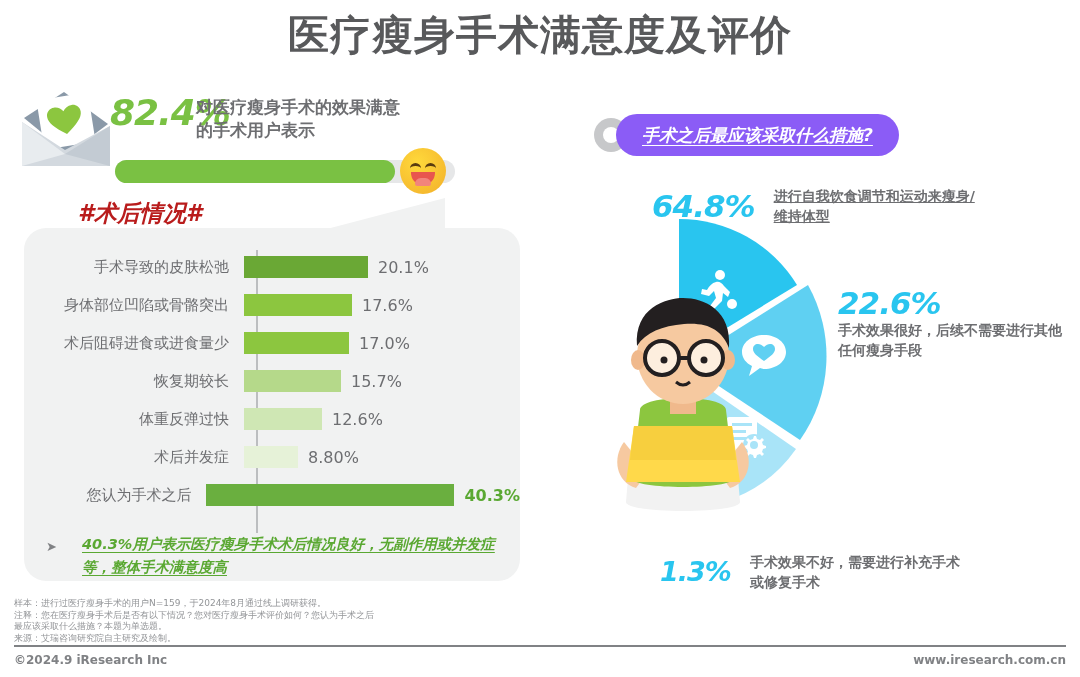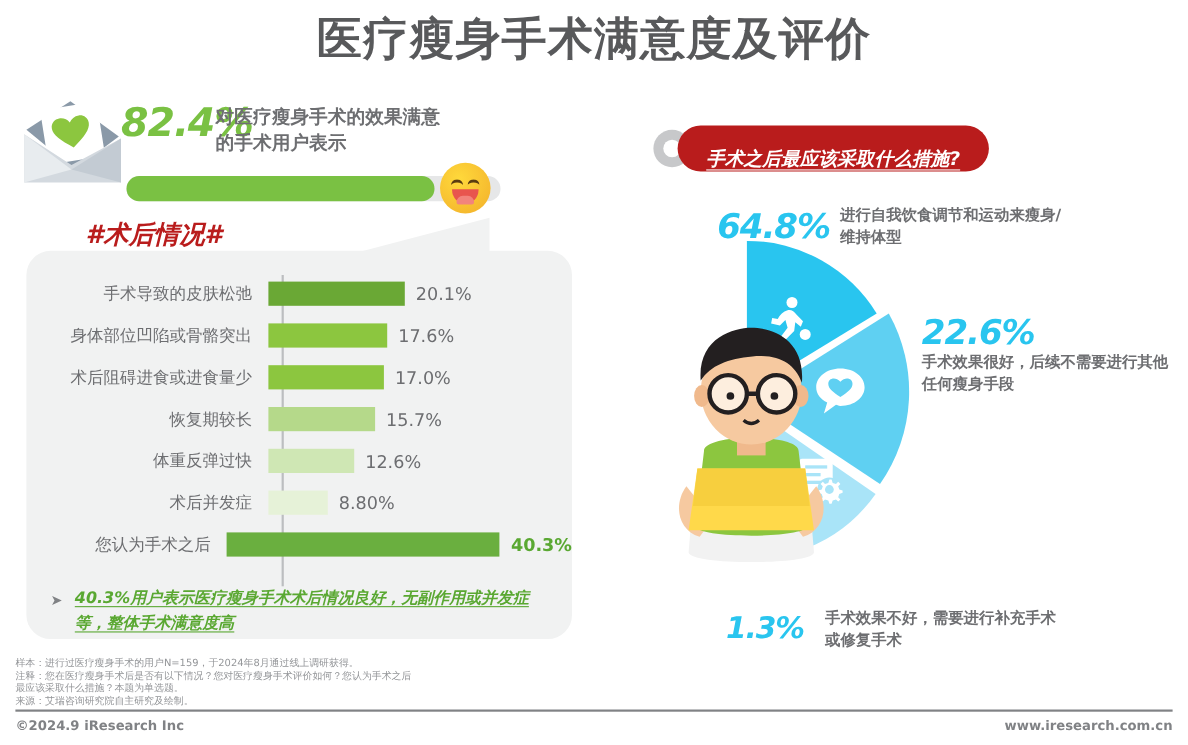--- a/index.html
+++ b/index.html
@@ -87,38 +87,38 @@
   .bar { height: 22px; }
   .bar-val { font-size: 16px; color: #6d6e71; margin-left: 10px; white-space: nowrap; }
   .bar-val.hl { color: #5aa832; font-weight: bold; }
 
   .note {
     position: absolute; left: 46px; top: 533px; width: 460px;
     font-size: 14.5px; line-height: 23px;
   }
   .note-arrow { position: absolute; left: 0; top: 2px; color: #808285; font-size: 13px; }
   .note-text {
-    display:block; margin-left: 22px;
+    display:block; margin-left: 36px;
     color: #5aa832; font-weight: bold; font-style: italic;
     text-decoration: underline; text-underline-offset: 3px;
   }
 
   
   .pill-dot {
     position: absolute; left: 594px; top: 118px;
     width: 34px; height: 34px; border-radius: 50%; background: #c7c8ca;
   }
   .pill-dot::after {
     content:""; position:absolute; left: 9px; top: 9px;
     width: 16px; height: 16px; border-radius: 50%; background: #ffffff;
   }
   .pill {
     position: absolute; left: 616px; top: 114px;
     height: 42px; padding: 0 26px; border-radius: 21px;
-    background: #b91c1c; display: flex; align-items: flex-end;
+    background: #8b5cf6; display: flex; align-items: center;
   }
   .pill-text {
     font-size: 17px; font-weight: bold; font-style: italic; color: #ffffff;
     text-decoration: underline; text-underline-offset: 4px;
   }
 
   
   .pie-wrap { position: absolute; left: 618px; top: 205px; width: 250px; height: 360px; }
   .pie-svg { position: absolute; left: 0; top: 0; }
   .seg-icon { position: absolute; color: #fff; }
@@ -130,21 +130,21 @@
   .lbl { position: absolute; }
   .lbl .num {
     font-size: 31px; font-weight: bold; font-style: italic; color: #29c5ef;
     letter-spacing: -1px; line-height: 34px;
   }
   .lbl .num.sm { font-size: 27px; }
   .lbl .desc { font-size: 14px; color: #6d6e71; line-height: 20px; font-weight: bold; }
 
   .lbl-648 { left: 652px; top: 186px; }
   .lbl-648 .num { display:inline-block; vertical-align: middle; }
-  .lbl-648 .desc { display:inline-block; vertical-align: middle; margin-left: 4px; width: 215px; }
+  .lbl-648 .desc { display:inline-block; vertical-align: middle; margin-left: 14px; width: 215px; text-decoration: underline; }
   .lbl-226 { left: 838px; top: 286px; width: 225px; }
   .lbl-113 { left: 838px; top: 426px; width: 215px; }
   .lbl-13  { left: 660px; top: 552px; }
   .lbl-13 .num { display:inline-block; vertical-align: middle; }
   .lbl-13 .desc { display:inline-block; vertical-align: middle; margin-left: 14px; width: 210px; }
 
   
   .footnotes { position: absolute; left: 14px; top: 598px; width: 700px; }
   .fn {
     font-size: 9px; color: #939598; line-height: 11.5px; white-space: nowrap;

